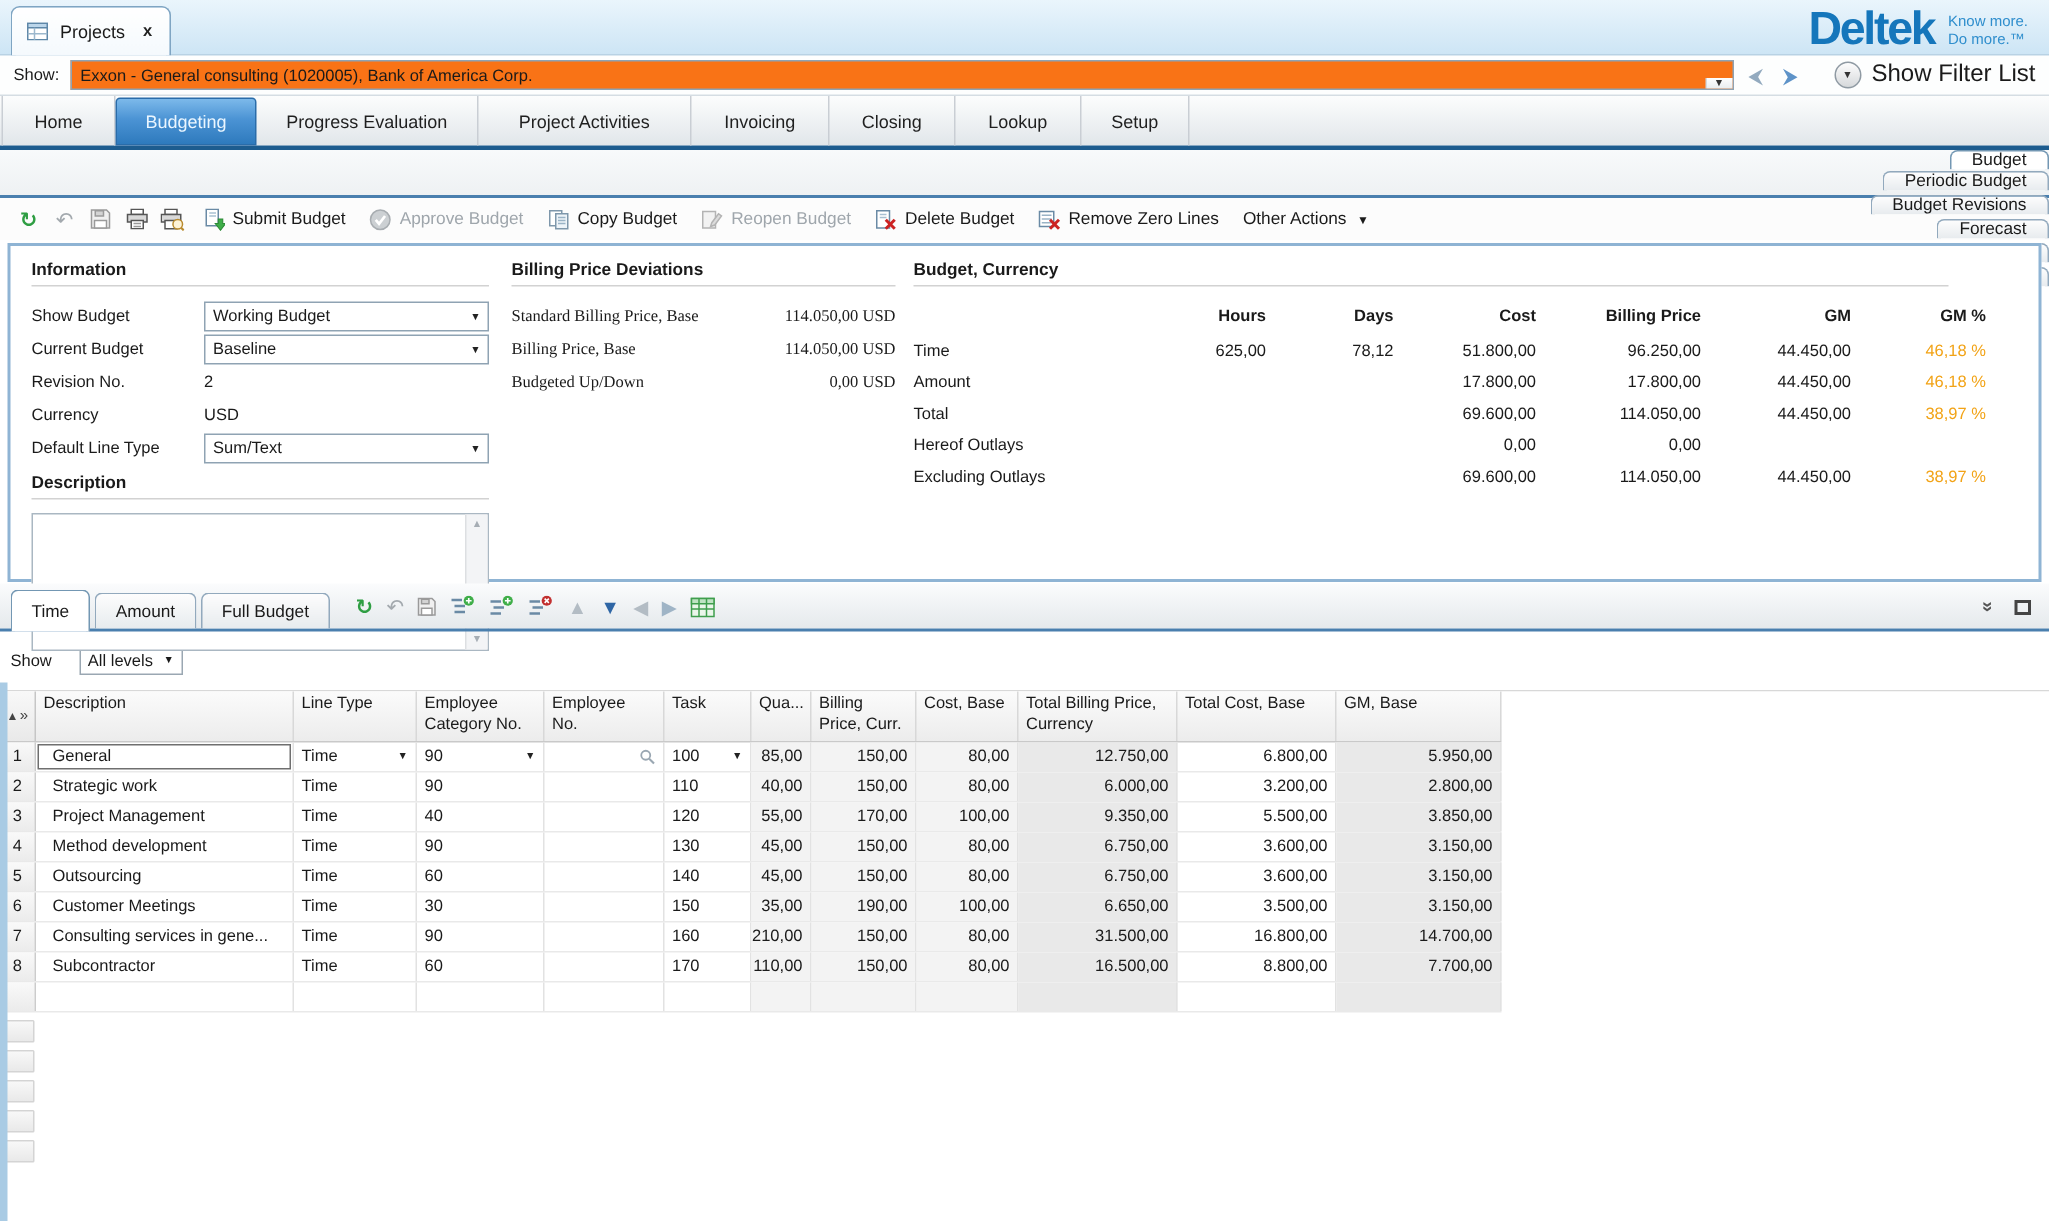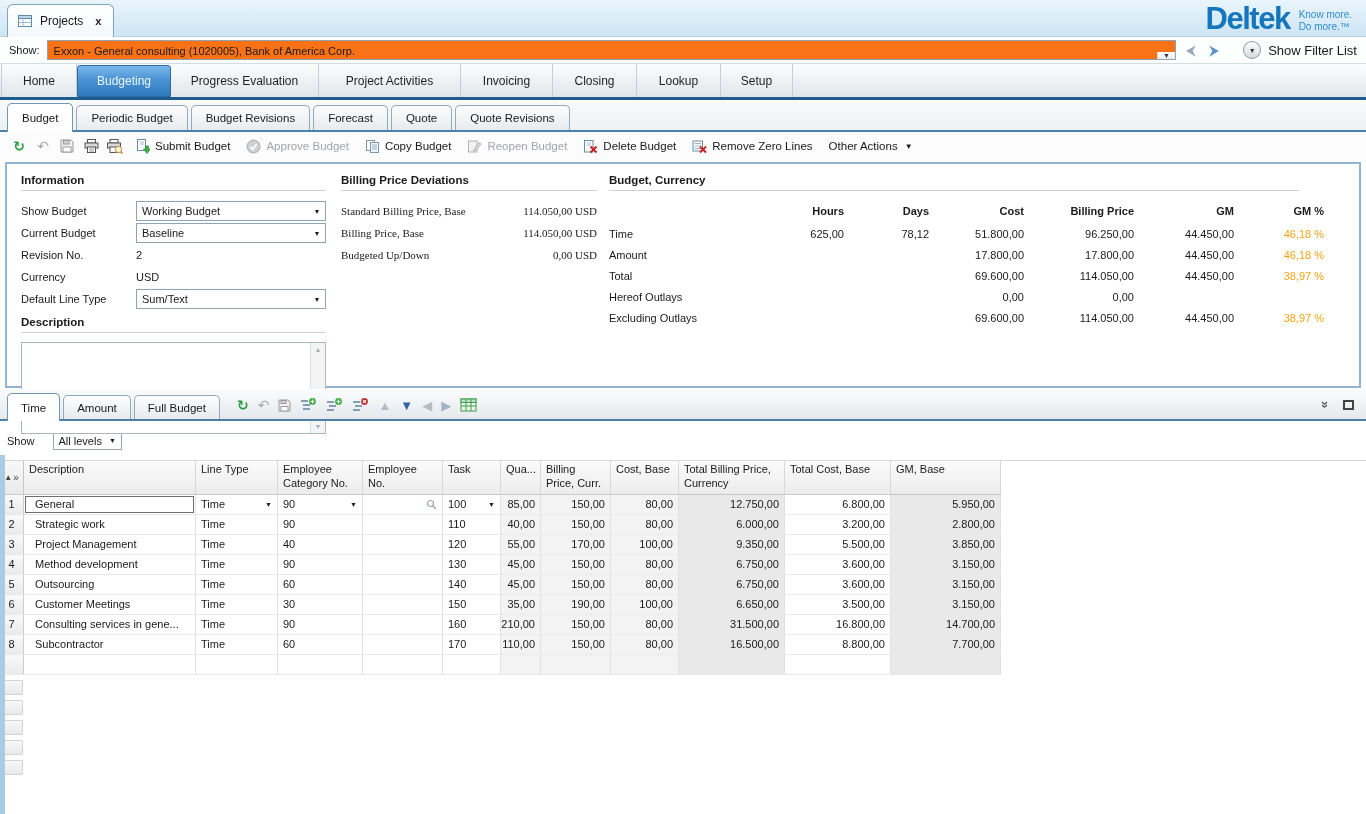--- a/index.html
+++ b/index.html
@@ -17,30 +17,30 @@
 
   
   .filter-bar { height:27px; display:flex; align-items:center; padding:0 9px; gap:7px; background:#fdfefe; border-bottom:1px solid #d5dde3; }
   .combo { flex:1; height:20px; border:1px solid #8fa3b3; display:flex; align-items:flex-end; background:#f97316; }
   .combo-value { flex:1; padding:2px 6px; white-space:nowrap; overflow:hidden; }
   .combo-arrow { width:18px; display:flex; align-items:center; justify-content:center; border-left:1px solid #d3dae0; background:linear-gradient(#fefefe,#e9edf0); font-size:7px; color:#333; }
   .nav-arrow { font-size:14px; padding:0 3px; }
   .nav-back { color:#93aabf; }
   .nav-fwd { color:#5e93c8; }
   .circle-btn { width:18px; height:18px; border-radius:50%; border:1px solid #8f9aa3; background:linear-gradient(#fdfdfd,#d6d9db); display:flex; align-items:center; justify-content:center; font-size:7px; color:#333; margin-left:14px; }
-  .filter-list-label { font-size:13px; }
+  .filter-list-label { font-size:16px; }
 
   
   .main-tabs { height:36px; background:linear-gradient(#fcfdfd,#e1e6ea); border-bottom:3px solid #1d5c8f; display:flex; padding-left:1px; }
   .main-tab { display:flex; align-items:center; justify-content:center; border-right:1px solid #c9ced4; font-size:12px; color:#1f1f1f; cursor:pointer; }
   .main-tab:first-child { border-left:1px solid #c9ced4; }
   .main-tab.active { background:linear-gradient(#7cb9ea 0%,#4b93d4 45%,#2e7abd 100%); color:#eaf6ff; border:1px solid #2a6ca9; border-radius:3px 3px 0 0; margin-top:1px; }
 
   
-  .sub-tabs { height:32px; background:linear-gradient(#f8fafb,#eef1f3); display:flex; align-items:flex-end; padding:0 0 0 7px; gap:3px; border-bottom:2px solid #4a7fae; }
+  .sub-tabs { height:32px; background:linear-gradient(#f8fafb,#eef1f3); display:flex; align-items:flex-end; padding:0 0 0 7px; gap:3px; border-bottom:2px solid #4a7fae;flex-direction:column; }
   .sub-tab { height:25px; padding:0 14px; display:flex; align-items:center; background:linear-gradient(#fdfdfd,#e7ebee); border:1px solid #92a9bd; border-bottom:none; border-radius:5px 5px 0 0; font-size:11.5px; cursor:pointer; }
   .sub-tab.active { height:29px; background:#fff; position:relative; z-index:2; margin-bottom:-2px; border-color:#7397b3; }
 
   
   .toolbar { height:28px; display:flex; align-items:center; gap:2px; padding:0 8px; background:#fcfcfc; }
   .tb-icon { width:22px; height:22px; display:flex; align-items:center; justify-content:center; cursor:pointer; }
   .tb-btn { display:flex; align-items:center; gap:5px; padding:0 7px; height:22px; cursor:pointer; font-size:11.5px; white-space:nowrap; }
   .tb-btn.disabled { color:#9fa6ac; cursor:default; }
   .glyph-refresh { color:#2f9e43; font-size:14px; font-weight:bold; }
   .glyph-undo { color:#a3a9ae; font-size:14px; }

